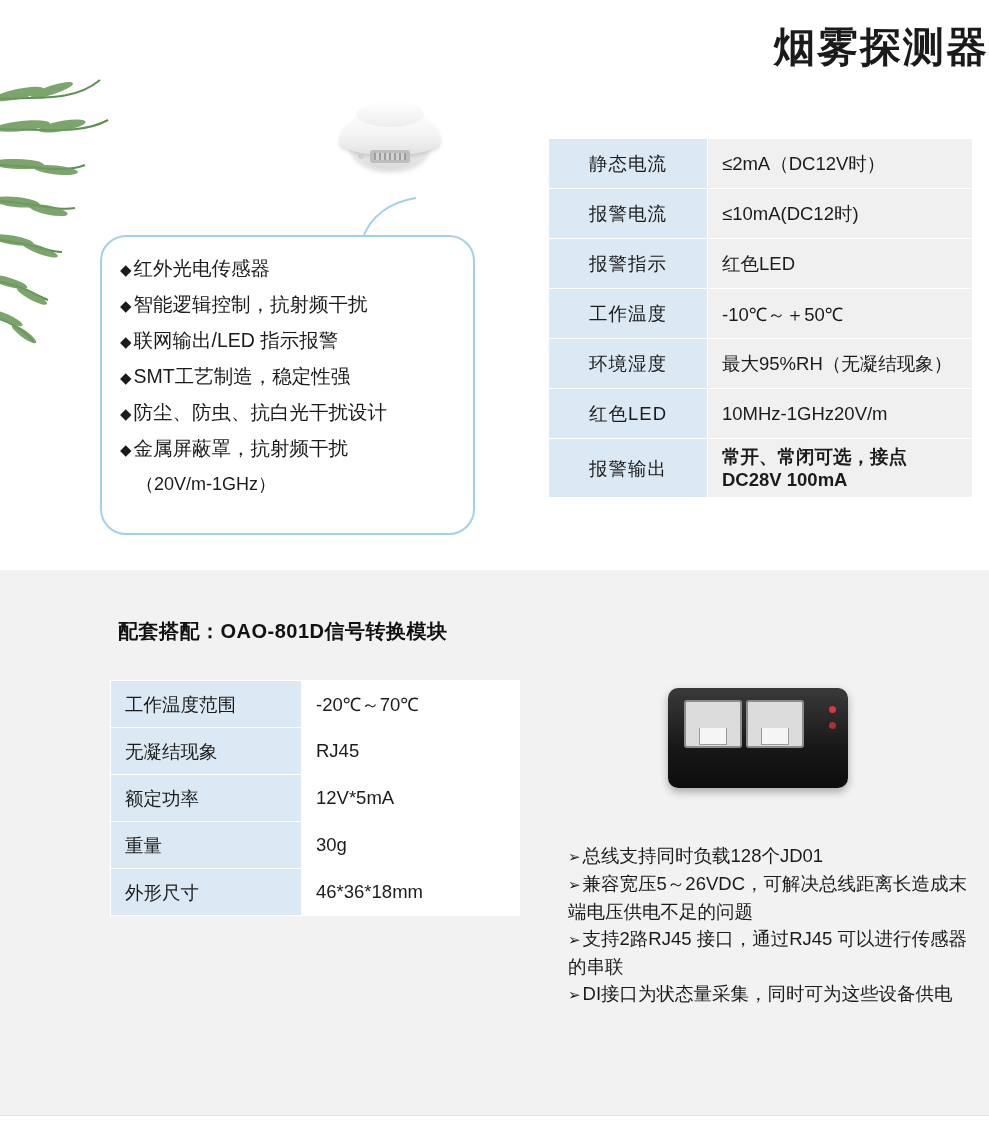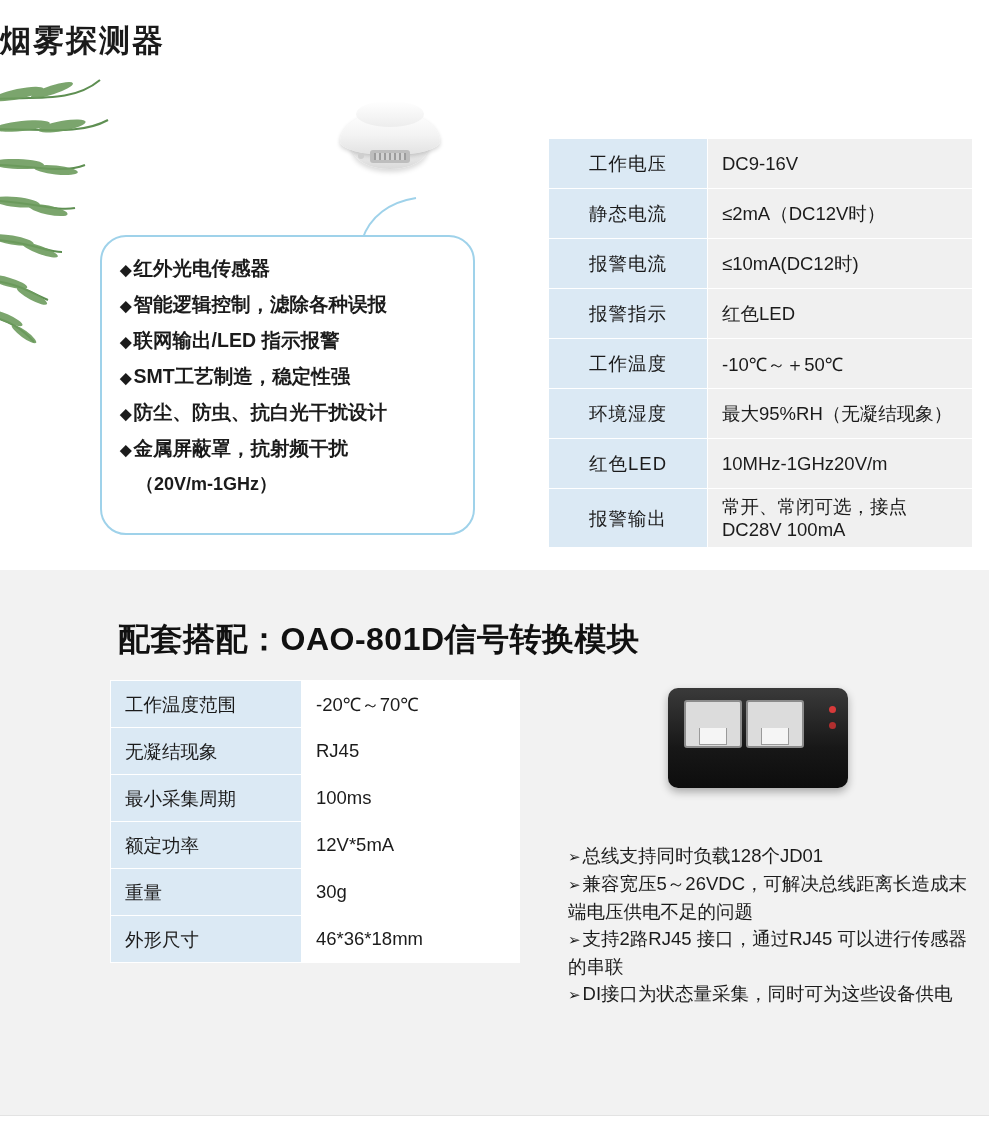--- a/index.html
+++ b/index.html
@@ -23,22 +23,22 @@
     height: 570px;
     background: #ffffff;
     overflow: hidden;
   }
 
   #page-title {
     position: absolute;
     top: 20px;
     left: 0;
     width: 989px;
-    text-align: left;
-    font-size: 31px;
+    text-align: right;
+    font-size: 41px;
     font-weight: bold;
     letter-spacing: 2px;
     color: #1a1a1a;
   }
 
   
   #plant-decor {
     position: absolute;
     left: 0;
     top: 60px;
@@ -114,21 +114,20 @@
   #feature-bubble {
     position: absolute;
     left: 100px;
     top: 235px;
     width: 375px;
     height: 300px;
     border: 2px solid #9fd2ea;
     border-radius: 26px;
     background: #ffffff;
     box-sizing: border-box;
-    font-weight: bold;
   }
   #bubble-tail {
     position: absolute;
     left: 360px;
     top: 196px;
     width: 60px;
     height: 46px;
   }
   .feature-list {
     position: absolute;
@@ -178,34 +177,35 @@
     letter-spacing: 1px;
   }
   #spec-table td.v {
     background: #f0f0f0;
   }
   #spec-table tr.two-line td {
     height: 58px;
   }
   .v-two {
     line-height: 23px;
+    font-weight: bold;
   }
 
   
   #section-bottom {
     position: relative;
     width: 989px;
     height: 545px;
     background: #f2f2f2;
   }
   #module-title {
     position: absolute;
     left: 118px;
     top: 48px;
-    font-size: 32px;
+    font-size: 20px;
     font-weight: bold;
     color: #111;
     letter-spacing: 0.5px;
   }
 
   #module-table {
     position: absolute;
     left: 110px;
     top: 110px;
     width: 410px;
@@ -356,44 +356,40 @@
       <path d="M2 44 C 10 20, 30 6, 56 2" stroke="#9fd2ea" stroke-width="2" fill="none"></path>
     </svg>
   </div>
 
   <div id="feature-bubble">
     <div class="feature-list">
       <div class="feature-item">
         <span class="bullet">◆</span><span>红外光电传感器</span>
       </div>
       <div class="feature-item">
-        <span class="bullet">◆</span><span>智能逻辑控制，滤除各种误报</span>
+        <span class="bullet">◆</span><span>智能逻辑控制，抗射频干扰</span>
       </div>
       <div class="feature-item">
         <span class="bullet">◆</span><span>联网输出/LED 指示报警</span>
       </div>
       <div class="feature-item">
         <span class="bullet">◆</span><span>SMT工艺制造，稳定性强</span>
       </div>
       <div class="feature-item">
         <span class="bullet">◆</span><span>防尘、防虫、抗白光干扰设计</span>
       </div>
       <div class="feature-item">
         <span class="bullet">◆</span><span>金属屏蔽罩，抗射频干扰</span>
       </div>
       <div class="feature-cont">（20V/m-1GHz）</div>
     </div>
   </div>
 
   <table id="spec-table">
     <tbody>
-      <tr>
-        <td class="k">工作电压</td>
-        <td class="v">DC9-16V</td>
-      </tr>
       <tr>
         <td class="k">静态电流</td>
         <td class="v">≤2mA（DC12V时）</td>
       </tr>
       <tr>
         <td class="k">报警电流</td>
         <td class="v">≤10mA(DC12时)</td>
       </tr>
       <tr>
         <td class="k">报警指示</td>
@@ -430,24 +426,20 @@
     <tbody>
       <tr>
         <td class="k">工作温度范围</td>
         <td>-20℃～70℃</td>
       </tr>
       <tr>
         <td class="k">无凝结现象</td>
         <td>RJ45</td>
       </tr>
       <tr>
-        <td class="k">最小采集周期</td>
-        <td>100ms</td>
-      </tr>
-      <tr>
         <td class="k">额定功率</td>
         <td>12V*5mA</td>
       </tr>
       <tr>
         <td class="k">重量</td>
         <td>30g</td>
       </tr>
       <tr>
         <td class="k">外形尺寸</td>
         <td>46*36*18mm</td>

